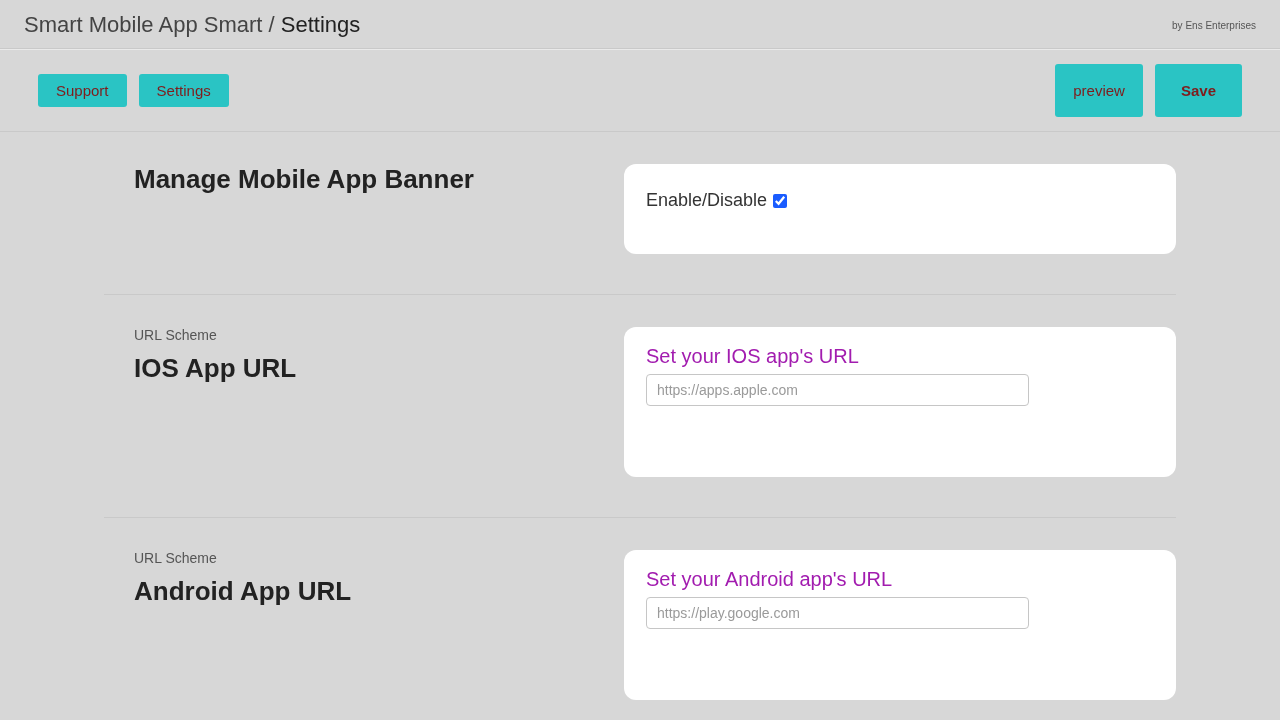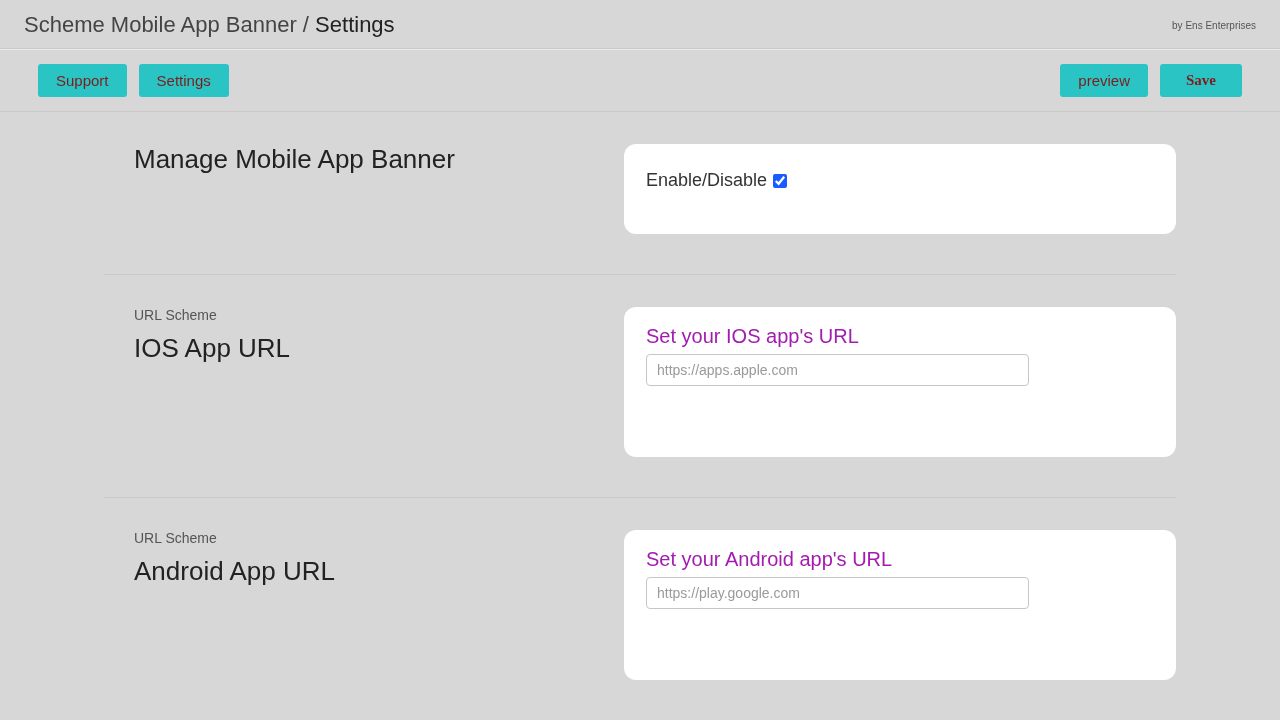--- a/index.html
+++ b/index.html
@@ -40,21 +40,21 @@
   .btn-group { display: flex; gap: 12px; }
   .btn {
     background: #2ac4c4;
     color: #7f1d1d;
     border: none;
     padding: 8px 18px;
     font-size: 15px;
     border-radius: 3px;
     cursor: pointer;
   }
-  .btn.save { font-weight: 600; padding: 8px 26px; font-family: Liberation Serif, serif; }
+  .btn.save { font-weight: 600; padding: 18px 26px; }
   .content {
     padding: 0 0 40px 0;
   }
   .section {
     display: flex;
     padding: 32px 0 40px 0;
     margin: 0 104px;
     border-bottom: 1px solid #c9c9c9;
   }
   .section:last-child { border-bottom: none; }
@@ -73,21 +73,21 @@
   }
   .panel.tall { min-height: 150px; padding-top: 18px; }
   .subtitle {
     font-size: 14px;
     color: #555;
     margin-bottom: 10px;
   }
   .section-title {
     font-size: 26px;
     color: #222;
-    font-weight: 400;
+    font-weight: 700;
   }
   .toggle-label {
     font-size: 18px;
     color: #333;
     display: inline-flex;
     align-items: center;
     gap: 6px;
     margin-top: 2px;
   }
   .toggle-label input[type=checkbox] {
@@ -109,21 +109,21 @@
     border-radius: 4px;
     color: #333;
   }
   .text-input::placeholder { color: #9a9a9a; }
 </style>
 </head>
 <body>
 
 <div class="header">
   <div class="breadcrumb">
-    <span>Scheme Mobile App Banner</span>
+    <span>Smart Mobile App Smart</span>
     <span class="sep">/</span>
     <span class="current">Settings</span>
   </div>
   <div class="byline">by Ens Enterprises</div>
 </div>
 
 <div class="toolbar">
   <div class="btn-group">
     <button class="btn">Support</button>
     <button class="btn">Settings</button>

